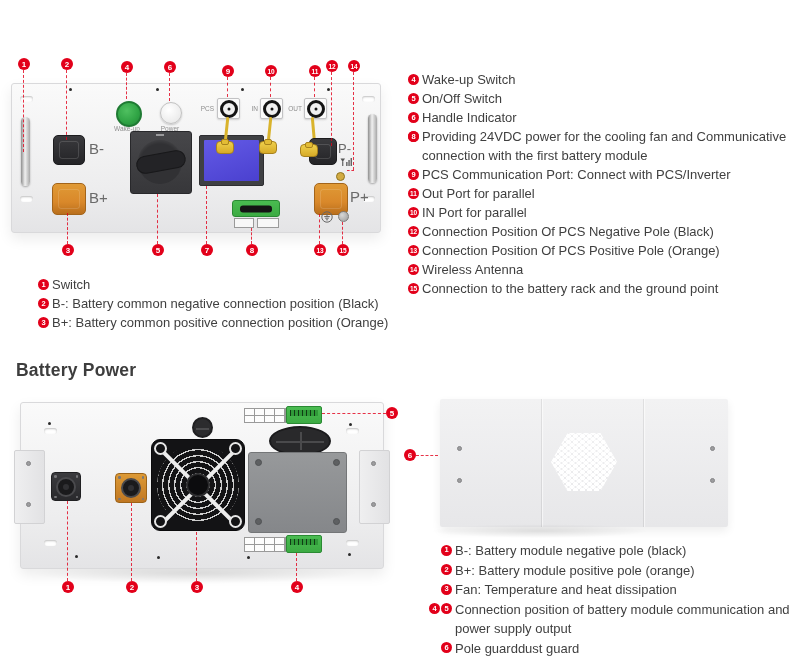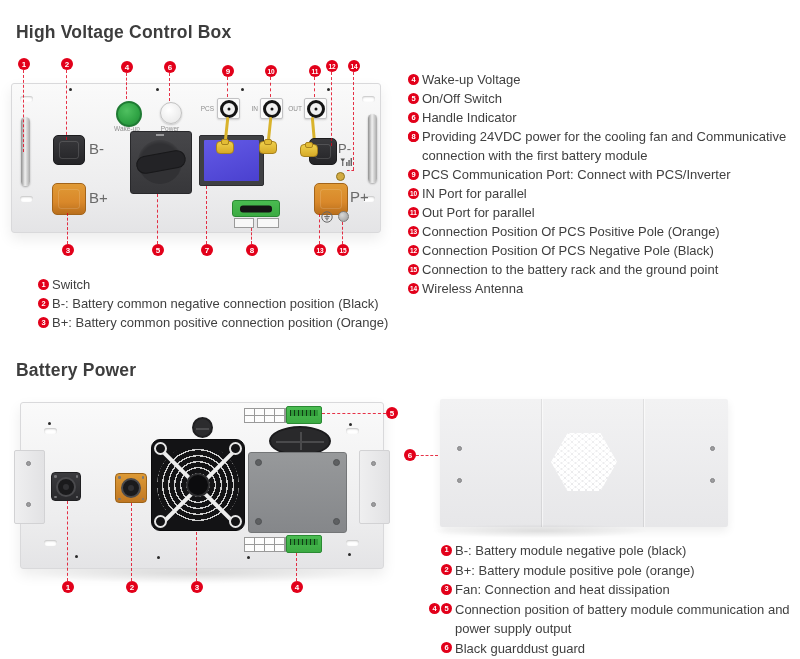--- a/index.html
+++ b/index.html
@@ -100,21 +100,20 @@
         background-image:radial-gradient(circle,#fff 2.1px,rgba(255,255,255,0) 2.5px),
                          radial-gradient(circle,#fff 2.1px,rgba(255,255,255,0) 2.5px);
         background-size:7px 6px,7px 6px;background-position:0 0,3.5px 3px;}
   .floor-shadow{position:absolute;background:radial-gradient(ellipse at 50% 50%,rgba(0,0,0,.10),rgba(0,0,0,0) 70%);}
 </style>
 </head>
 <body>
 
 <div class="page">
 
-  <div class="h1" style="left:16px;top:22px;">High Voltage Control Box</div>
 
   <div class="panel" style="left:11px;top:83px;width:368px;height:148px;"></div>
 
   <div class="slot" style="left:20px;top:96px;"></div>
   <div class="slot" style="left:20px;top:196px;"></div>
   <div class="slot" style="left:362px;top:96px;"></div>
   <div class="slot" style="left:362px;top:196px;"></div>
   <div class="screw-dot" style="left:69px;top:88px;"></div>
   <div class="screw-dot" style="left:156px;top:88px;"></div>
   <div class="screw-dot" style="left:241px;top:88px;"></div>
@@ -262,21 +261,21 @@
         </span>
         <span>B+: Battery common positive connection position (Orange)</span>
       </div>
     </div>
   <div class="list" style="left:406px;top:70px;width:392px;">
 
       <div class="row">
         <span class="badges">
           <span class="badge">4</span>
         </span>
-        <span>Wake-up Voltage</span>
+        <span>Wake-up Switch</span>
       </div>
 
       <div class="row">
         <span class="badges">
           <span class="badge">5</span>
         </span>
         <span>On/Off Switch</span>
       </div>
 
       <div class="row">
@@ -301,58 +300,58 @@
 
       <div class="row">
         <span class="badges">
           <span class="badge">9</span>
         </span>
         <span>PCS Communication Port: Connect with PCS/Inverter</span>
       </div>
 
       <div class="row">
         <span class="badges">
+          <span class="badge" style="font-size: 6.5px;">11</span>
+        </span>
+        <span>Out Port for parallel</span>
+      </div>
+
+      <div class="row">
+        <span class="badges">
           <span class="badge" style="font-size: 6.5px;">10</span>
         </span>
         <span>IN Port for parallel</span>
       </div>
 
       <div class="row">
         <span class="badges">
-          <span class="badge" style="font-size: 6.5px;">11</span>
-        </span>
-        <span>Out Port for parallel</span>
+          <span class="badge" style="font-size: 6.5px;">12</span>
+        </span>
+        <span>Connection Position Of PCS Negative Pole (Black)</span>
       </div>
 
       <div class="row">
         <span class="badges">
           <span class="badge" style="font-size: 6.5px;">13</span>
         </span>
         <span>Connection Position Of PCS Positive Pole (Orange)</span>
       </div>
 
       <div class="row">
         <span class="badges">
-          <span class="badge" style="font-size: 6.5px;">12</span>
-        </span>
-        <span>Connection Position Of PCS Negative Pole (Black)</span>
+          <span class="badge" style="font-size: 6.5px;">14</span>
+        </span>
+        <span>Wireless Antenna</span>
       </div>
 
       <div class="row">
         <span class="badges">
           <span class="badge" style="font-size: 6.5px;">15</span>
         </span>
         <span>Connection to the battery rack and the ground point</span>
-      </div>
-
-      <div class="row">
-        <span class="badges">
-          <span class="badge" style="font-size: 6.5px;">14</span>
-        </span>
-        <span>Wireless Antenna</span>
       </div>
     </div>
 
   <div class="h1" style="left:16px;top:360px;">Battery Power</div>
 
   <div class="floor-shadow" style="left:30px;top:562px;width:330px;height:22px;"></div>
 
   <div class="panel" style="left:20px;top:402px;width:362px;height:165px;"></div>
   <div class="bracket" style="left:14px;top:450px;height:72px;"></div>
   <div class="bracket" style="left:359px;top:450px;height:72px;"></div>
@@ -455,32 +454,32 @@
         <span class="badges" style="right:calc(100% - 14px);">
           <span class="badge">2</span>
         </span>
         <span>B+: Battery module positive pole (orange)</span>
       </div>
 
       <div class="row" style="line-height:19.5px;padding-left:17px;">
         <span class="badges" style="right:calc(100% - 14px);">
           <span class="badge">3</span>
         </span>
-        <span>Fan: Connection and heat dissipation</span>
+        <span>Fan: Temperature and heat dissipation</span>
       </div>
 
       <div class="row" style="line-height:19.5px;padding-left:17px;">
         <span class="badges" style="right:calc(100% - 14px);">
           <span class="badge">4</span>
           <span class="badge">5</span>
         </span>
         <span>Connection position of battery module communication and power supply output</span>
       </div>
 
       <div class="row" style="line-height:19.5px;padding-left:17px;">
         <span class="badges" style="right:calc(100% - 14px);">
           <span class="badge">6</span>
         </span>
-        <span>Black guarddust guard</span>
+        <span>Pole guarddust guard</span>
       </div>
     </div>
 
 </div>
 
 </body></html>

